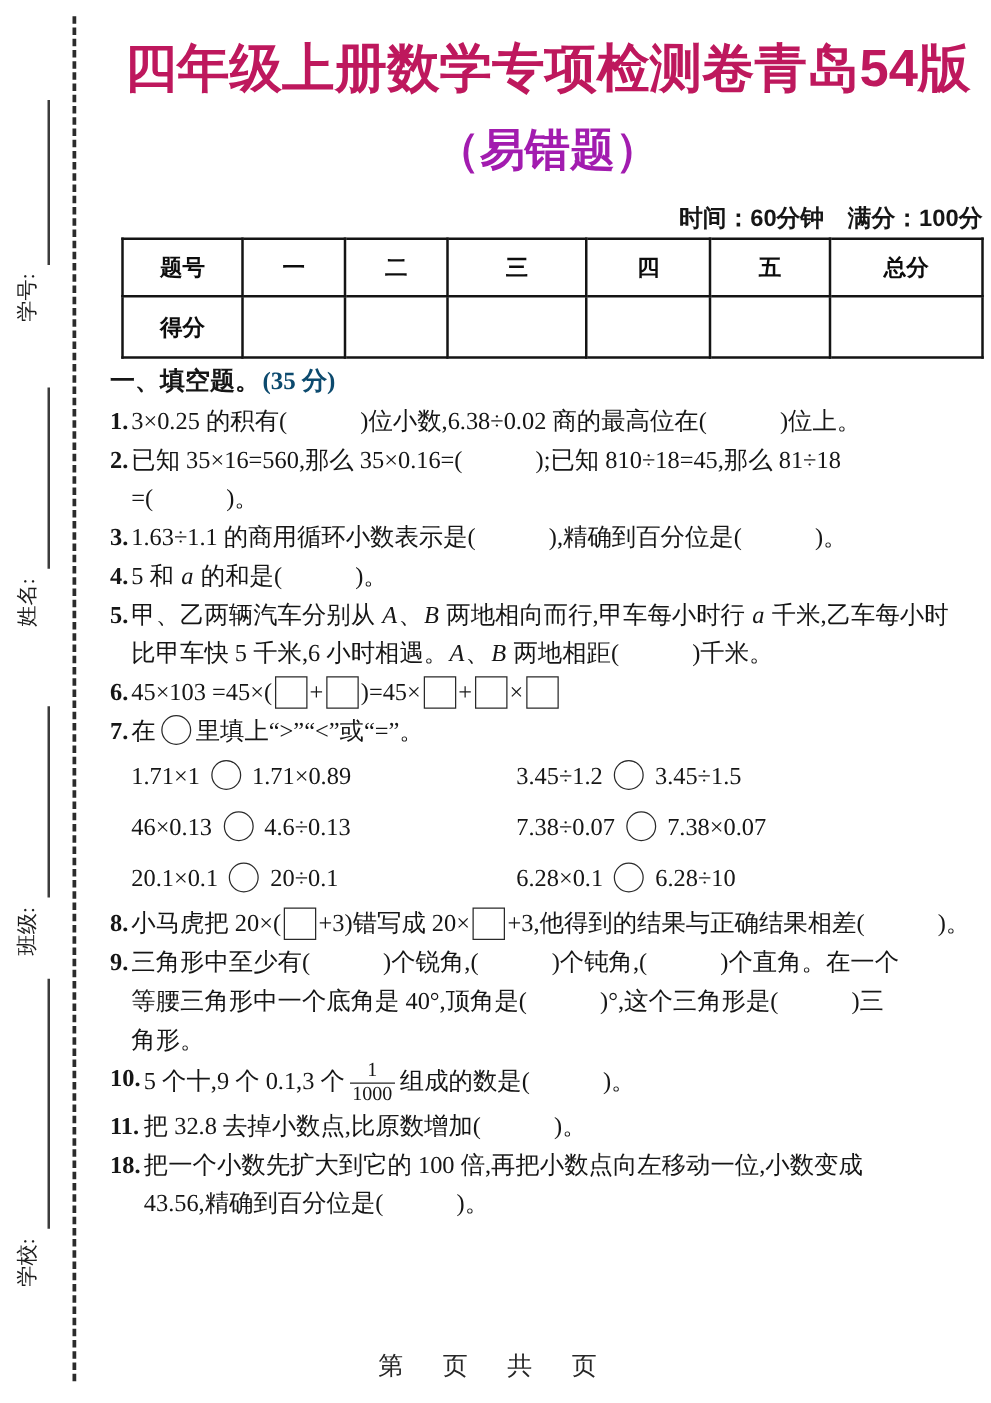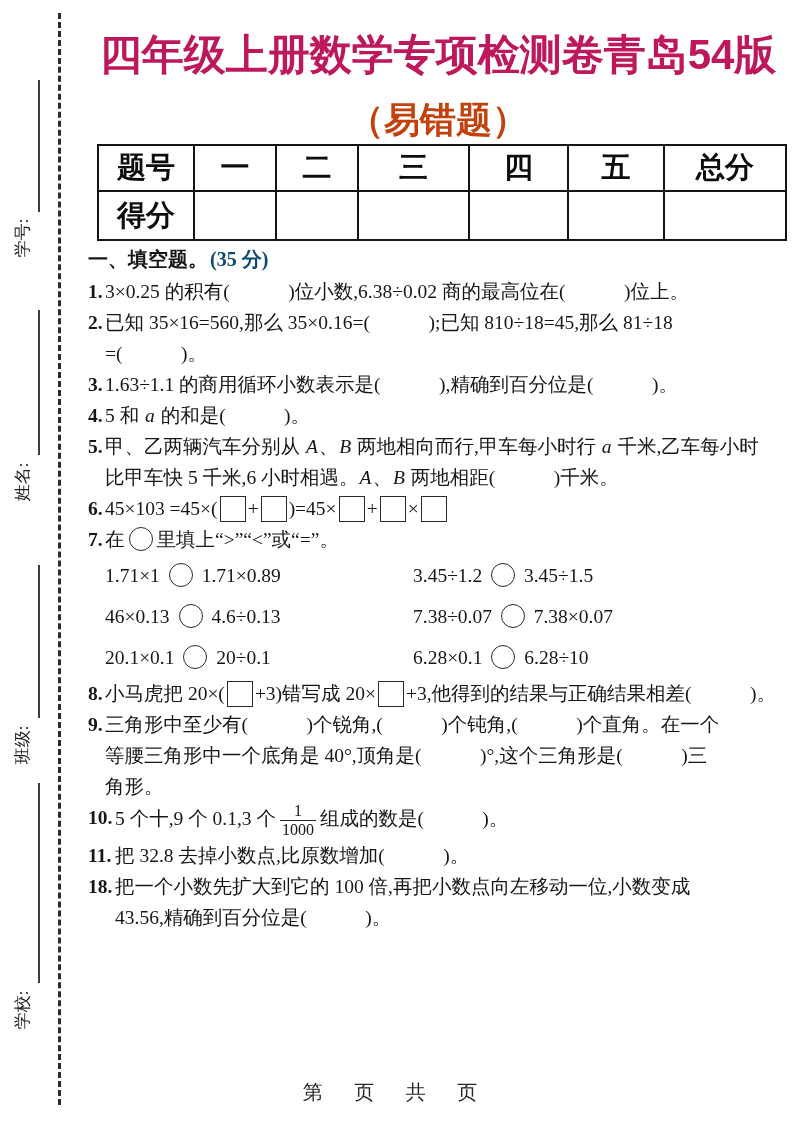--- a/index.html
+++ b/index.html
@@ -21,33 +21,33 @@
   }
   #sl1{top:238px;} #sl2{top:482px;} #sl3{top:745px;} #sl4{top:1010px;}
   
   .main{position:absolute;left:88px;top:0;width:700px;}
   .title{
     font-family:"Liberation Sans","DejaVu Sans",sans-serif;font-weight:900;
     font-size:42px;line-height:47px;text-align:center;margin-top:31px;color:#be185d;
   }
   .subtitle{
     font-family:"Liberation Sans","DejaVu Sans",sans-serif;font-weight:900;
-    font-size:36px;line-height:42px;text-align:center;margin-top:21px;color:#c2410c;
+    font-size:36px;line-height:42px;text-align:center;margin-top:21px;color:#a21caf;
   }
   .meta{
     font-family:"Liberation Sans","DejaVu Sans",sans-serif;font-weight:700;
     font-size:19px;line-height:22px;text-align:right;margin-top:24px;padding-right:2px;white-space:pre;
   }
   table.score{
     border-collapse:collapse;table-layout:fixed;width:688px;margin:3px 0 0 9px;
     font-family:"Liberation Sans","DejaVu Sans",sans-serif;
   }
   table.score td{
     border:2px solid #141414;text-align:center;vertical-align:middle;
-    font-weight:700;font-size:29px;padding:0;color:#0d0d0d;
+    font-weight:700;font-size:18px;padding:0;color:#0d0d0d;
   }
   tr.r1 td{height:44px;} tr.r2 td{height:47px;border-radius:17px;}
   .section{margin-top:7px;font-size:20px;font-weight:700;line-height:23px;}
   .section .pts{color:#0c4a6e;font-weight:700;margin-left:2px;}
   
   #questions{margin-top:5px;font-size:19.5px;}
   .q{position:relative;padding-left:17px;}
   .q.wide{padding-left:27px;}
   .qnum{position:absolute;left:0;top:0;font-weight:700;line-height:31px;}
   .line{line-height:31px;min-height:31px;white-space:pre-wrap;}
@@ -82,20 +82,21 @@
   <div class="write-line" id="wl3"></div>
   <div class="write-line" id="wl4"></div>
   <div class="seal-label" id="sl1">学号:</div>
   <div class="seal-label" id="sl2">姓名:</div>
   <div class="seal-label" id="sl3">班级:</div>
   <div class="seal-label" id="sl4">学校:</div>
 
   <div class="main">
     <div class="title">四年级上册数学专项检测卷青岛54版</div>
     <div class="subtitle">（易错题）</div>
+    <div class="meta">时间：60分钟　满分：100分</div>
 
     <table class="score">
       <colgroup>
         <col style="width:96px">
           <col style="width:82px">
           <col style="width:82px">
         <col style="width:111px">
           <col style="width:99px">
           <col style="width:96px">
           <col style="width:122px">

